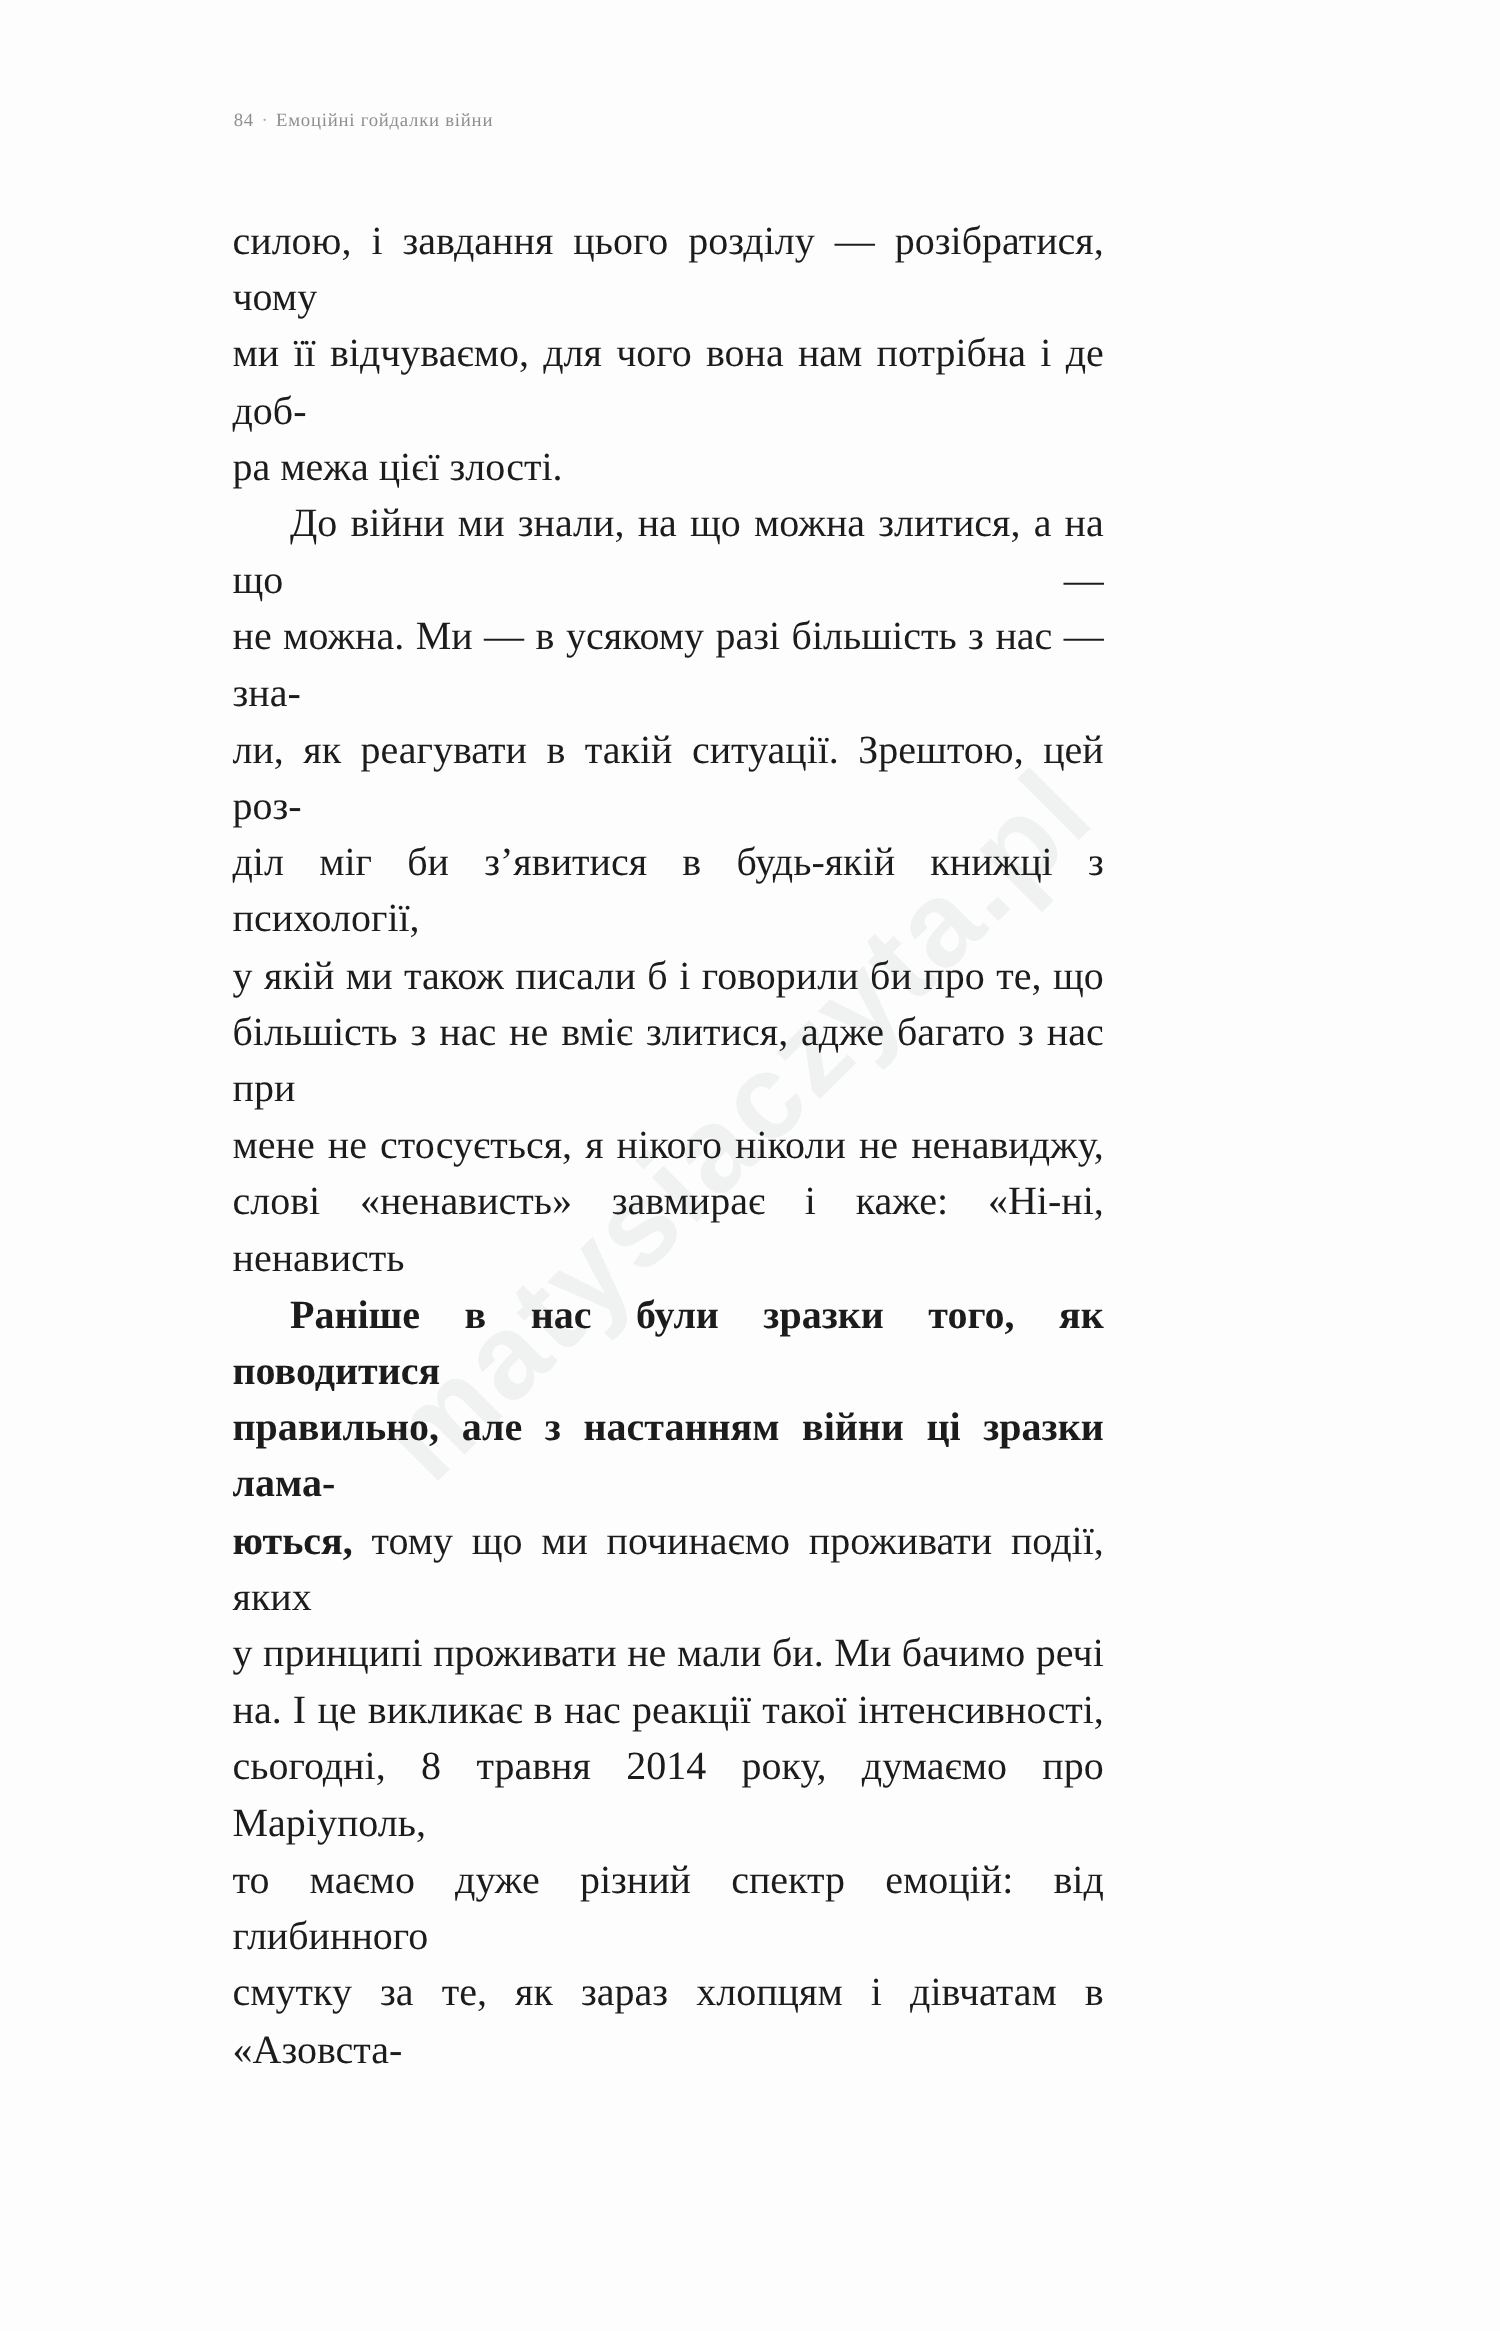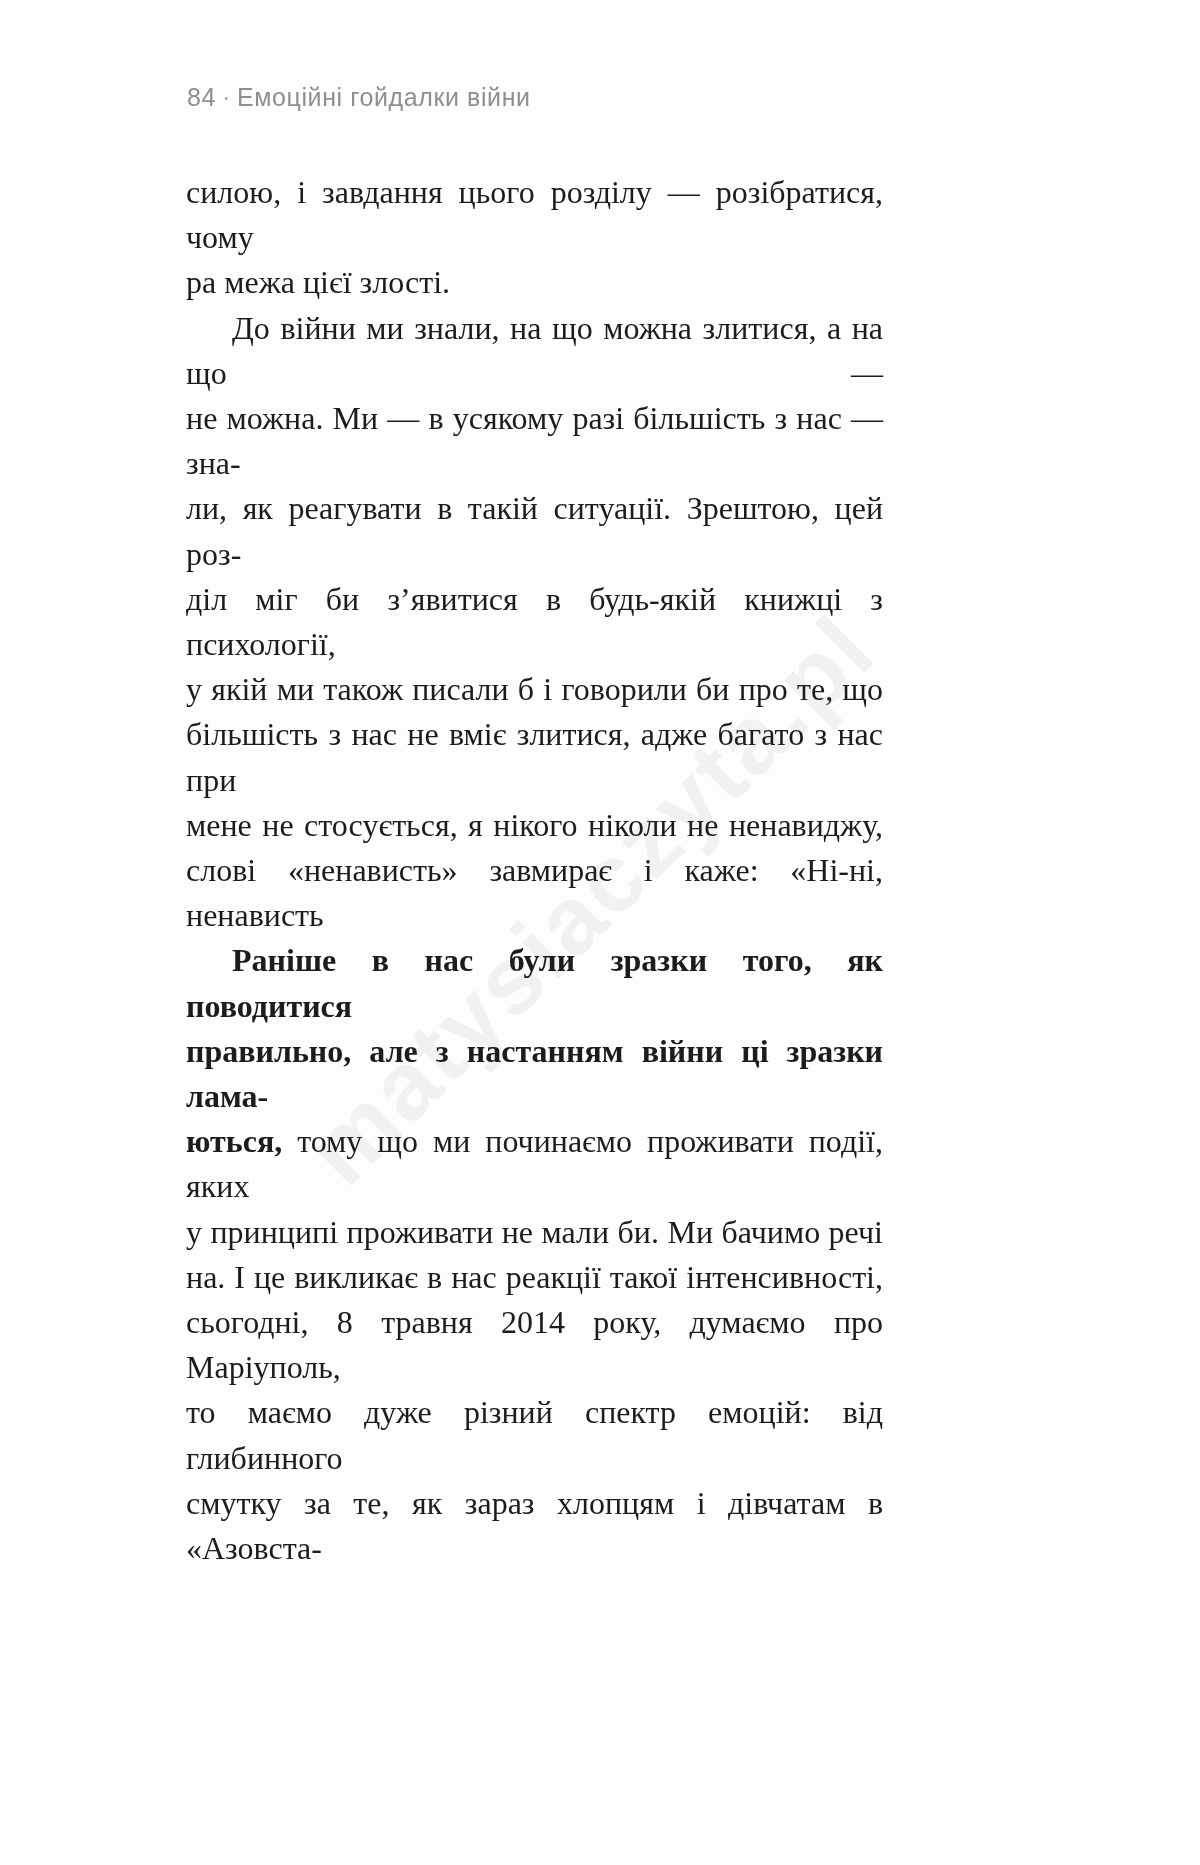--- a/index.html
+++ b/index.html
@@ -12,22 +12,22 @@
     width: 1200px;
     height: 1865px;
     background: #fdfdfd;
     overflow: hidden;
     font-family: "Liberation Serif", serif;
   }
   .running-header {
     position: absolute;
     left: 187px;
     top: 86px;
-    font-family: Liberation Sans, sans-serif;
-    font-size: 25px;
+    font-family: Liberation Serif, serif;
+    font-size: 15px;
     line-height: 22px;
     color: #8f8f8f;
     letter-spacing: 0.6px;
     white-space: nowrap;
   }
   .running-header .sep {
     padding: 0 6px;
     color: #a8a8a8;
   }
   .watermark {
@@ -79,20 +79,21 @@
 <div class="page">
 
   <div class="running-header">
     <span>84</span><span class="sep">·</span><span>Емоційні гойдалки війни</span>
   </div>
 
   <div class="watermark">matysiaczyta.pl</div>
 
   <div class="text-column" id="text-column">
       <div class="line"><span>силою, і завдання цього розділу — розібратися, чому</span></div>
+      <div class="line"><span>ми її відчуваємо, для чого вона нам потрібна і де доб-</span></div>
       <div class="line final"><span>ра межа цієї злості.</span></div>
       <div class="line indent"><span>До війни ми знали, на що можна злитися, а на що —</span></div>
       <div class="line"><span>не можна. Ми — в усякому разі більшість з нас — зна-</span></div>
       <div class="line"><span>ли, як реагувати в такій ситуації. Зрештою, цей роз-</span></div>
       <div class="line"><span>діл міг би зʼявитися в будь-якій книжці з психології,</span></div>
       <div class="line"><span>у якій ми також писали б і говорили би про те, що</span></div>
       <div class="line"><span>більшість з нас не вміє злитися, адже багато з нас при</span></div>
       <div class="line"><span>мене не стосується, я нікого ніколи не ненавиджу,</span></div>
       <div class="line"><span>слові «ненависть» завмирає і каже: «Ні-ні, ненависть</span></div>
       <div class="line indent"><span class="b">Раніше в нас були зразки того, як поводитися</span></div>

